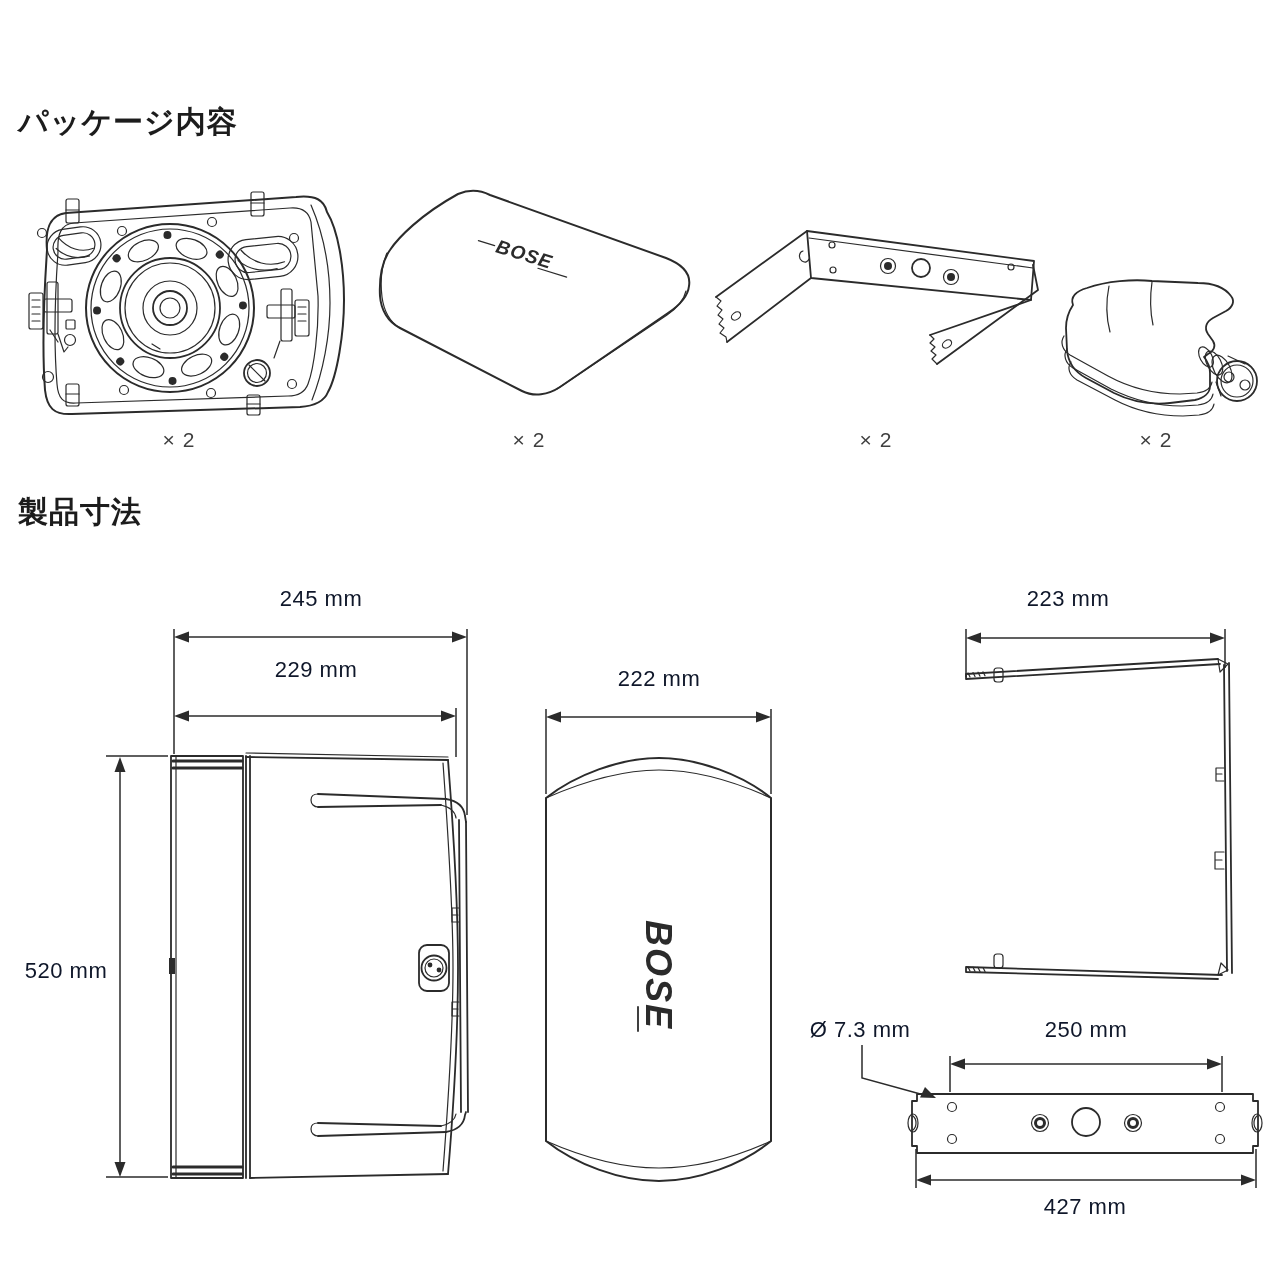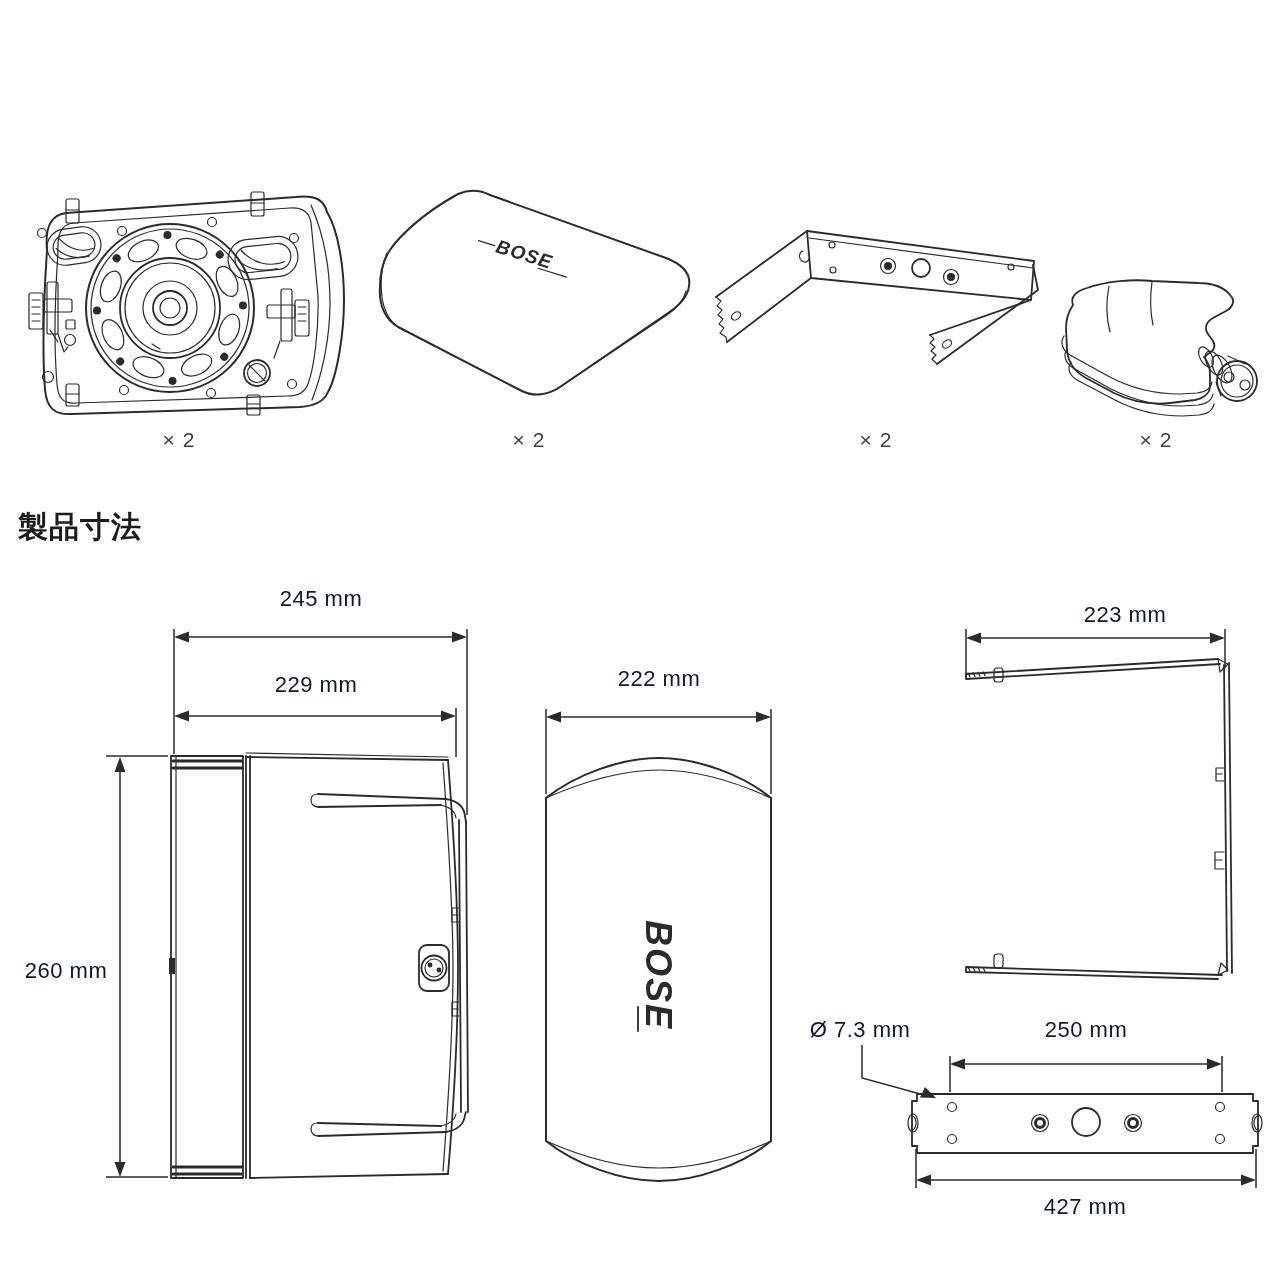--- a/index.html
+++ b/index.html
@@ -18,32 +18,33 @@
   .ah{fill:#2b2b2b;stroke:none;}
   .dk{fill:#2b2b2b;stroke:none;}
   .logo-text{fill:#2b2b2b;font-family:"Liberation Sans","DejaVu Sans",sans-serif;
              font-style:italic;font-weight:bold;}
 </style>
 </head>
 <body>
 
 <div id="page">
 
-  <div class="heading" style="top:507px;">製品寸法</div>
+  <div class="heading" style="top:102px;">パッケージ内容</div>
+  <div class="heading" style="top:492px;">製品寸法</div>
 
   <div class="qty-label" style="left:179px;top:428px;">× 2</div>
   <div class="qty-label" style="left:529px;top:428px;">× 2</div>
   <div class="qty-label" style="left:876px;top:428px;">× 2</div>
   <div class="qty-label" style="left:1156px;top:428px;">× 2</div>
 
   <div class="dim-label" style="left:321px;top:586px;">245 mm</div>
-  <div class="dim-label" style="left:316px;top:672px;">229 mm</div>
-  <div class="dim-label" style="left:66px;top:958px;">260 mm</div>
+  <div class="dim-label" style="left:316px;top:657px;">229 mm</div>
+  <div class="dim-label" style="left:66px;top:958px;">520 mm</div>
   <div class="dim-label" style="left:659px;top:666px;">222 mm</div>
-  <div class="dim-label" style="left:1125px;top:586px;margin-top:16px;">223 mm</div>
+  <div class="dim-label" style="left:1068px;top:586px;">223 mm</div>
   <div class="dim-label" style="left:860px;top:1017px;">Ø 7.3 mm</div>
   <div class="dim-label" style="left:1086px;top:1017px;">250 mm</div>
   <div class="dim-label" style="left:1085px;top:1194px;">427 mm</div>
 
   <svg width="1280" height="1280" viewBox="0 0 1280 1280">
 
     <g>
       <path class="ln" style="stroke-width:2" d="M 47,250 C 45,228 50,215 66,213 L 296,197 C 316,195 324,200 327,212 C 338,230 344,266 344,300 C 344,334 337,376 328,392 C 324,402 314,406 300,407 L 72,414 C 54,415 47,408 45,390 C 42,350 44,295 47,250 Z"></path>
       <path class="ln thin" d="M 58,252 C 57,234 61,224 74,223 L 290,208 C 303,207 309,212 311,222 L 318,296 C 319,330 314,368 308,384 C 305,392 298,396 288,396 L 76,403 C 63,404 58,398 57,384 C 54,348 55,295 58,252 Z"></path>
       <path class="ln thin" d="M 311,205 C 324,235 330,270 330,303 C 330,336 323,372 312,400"></path>

